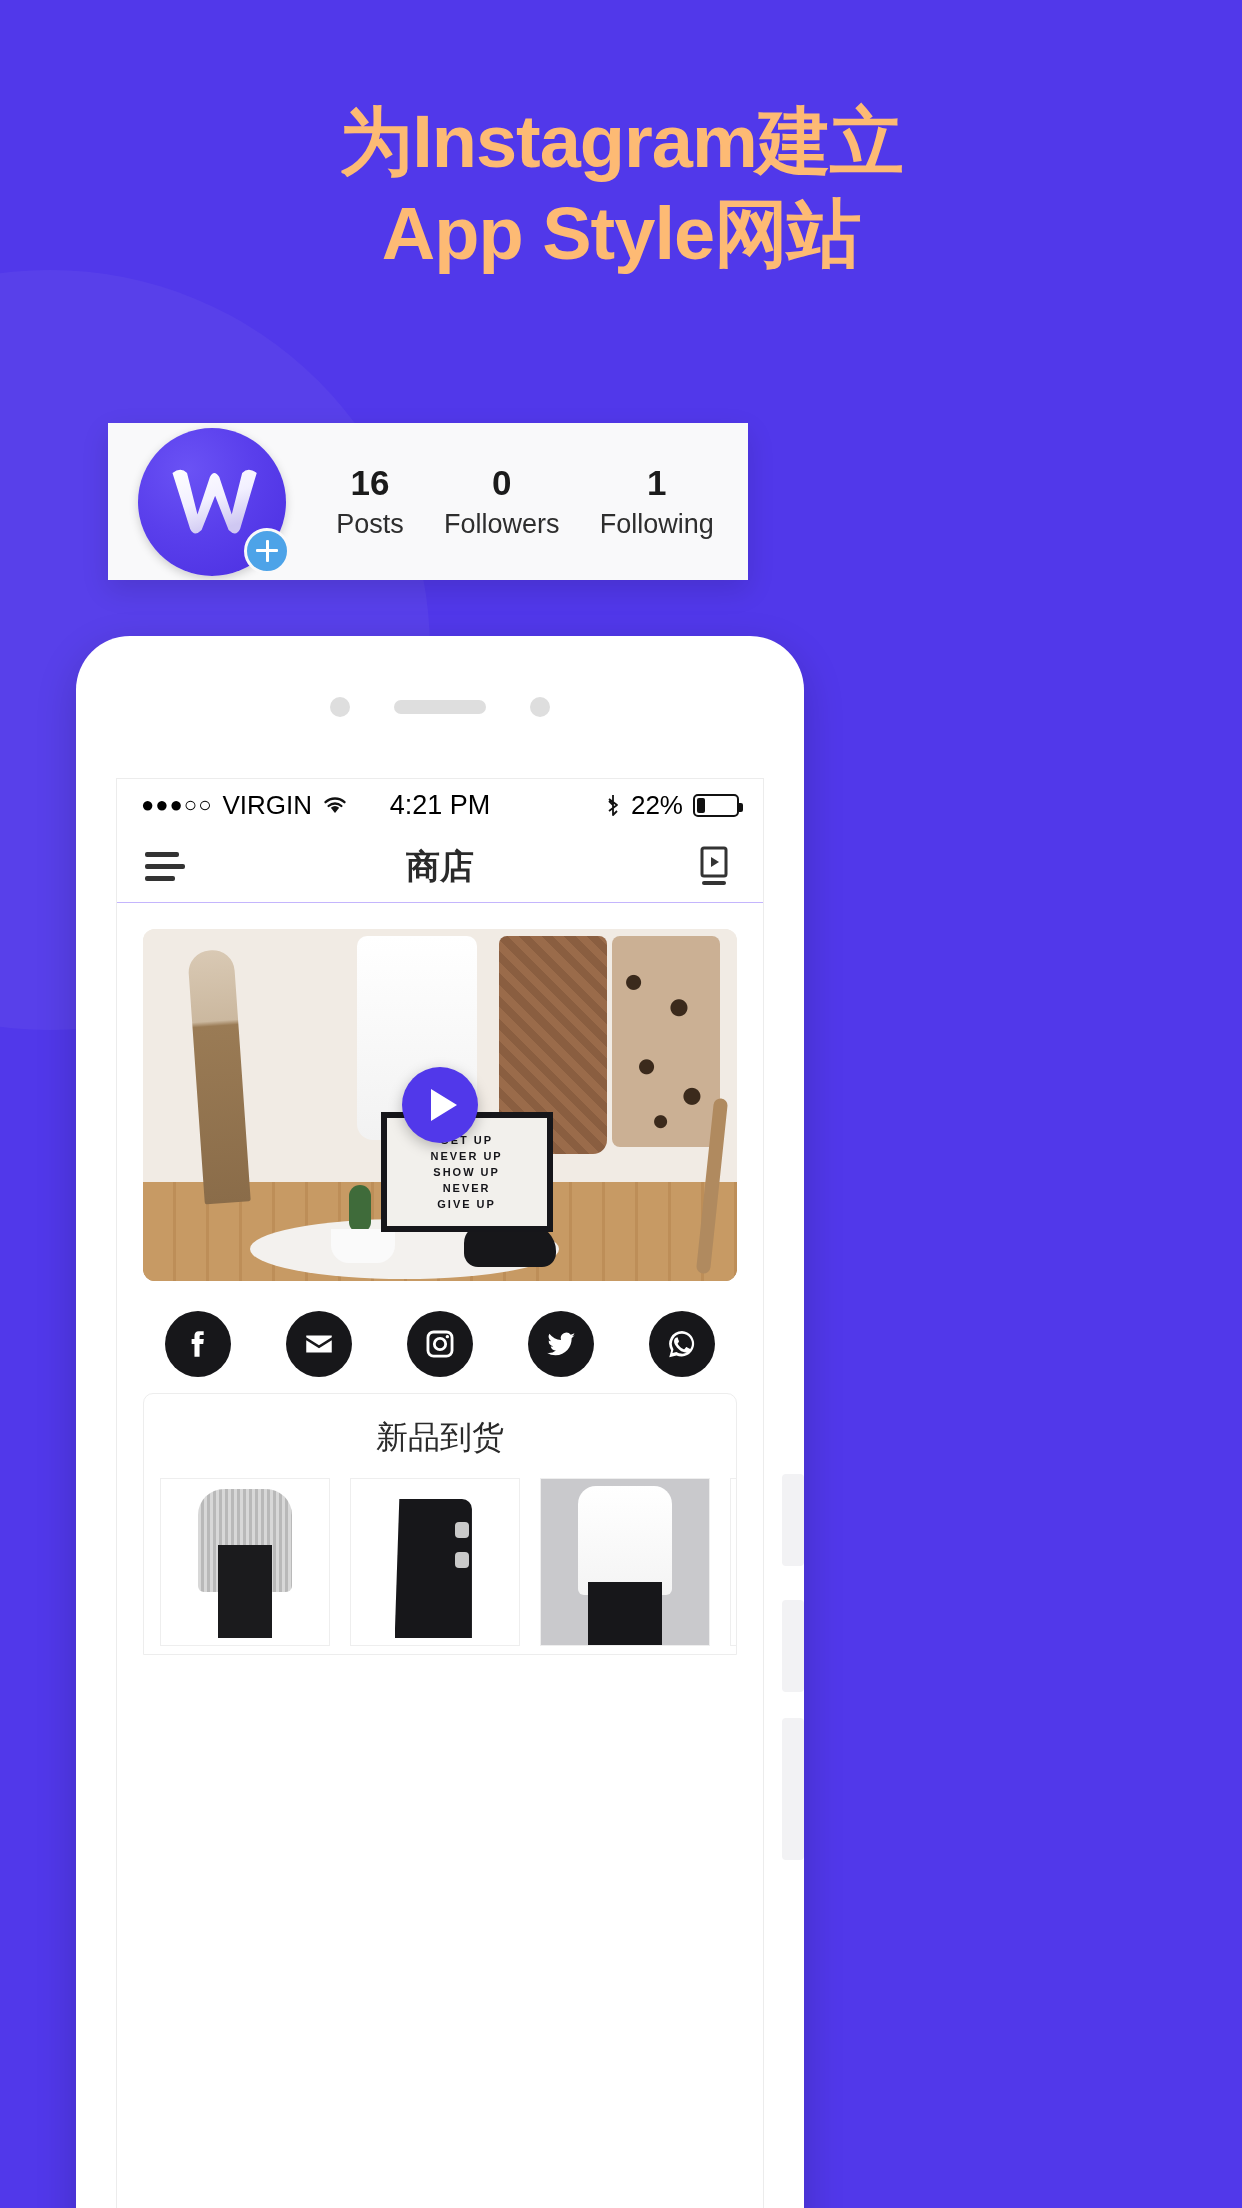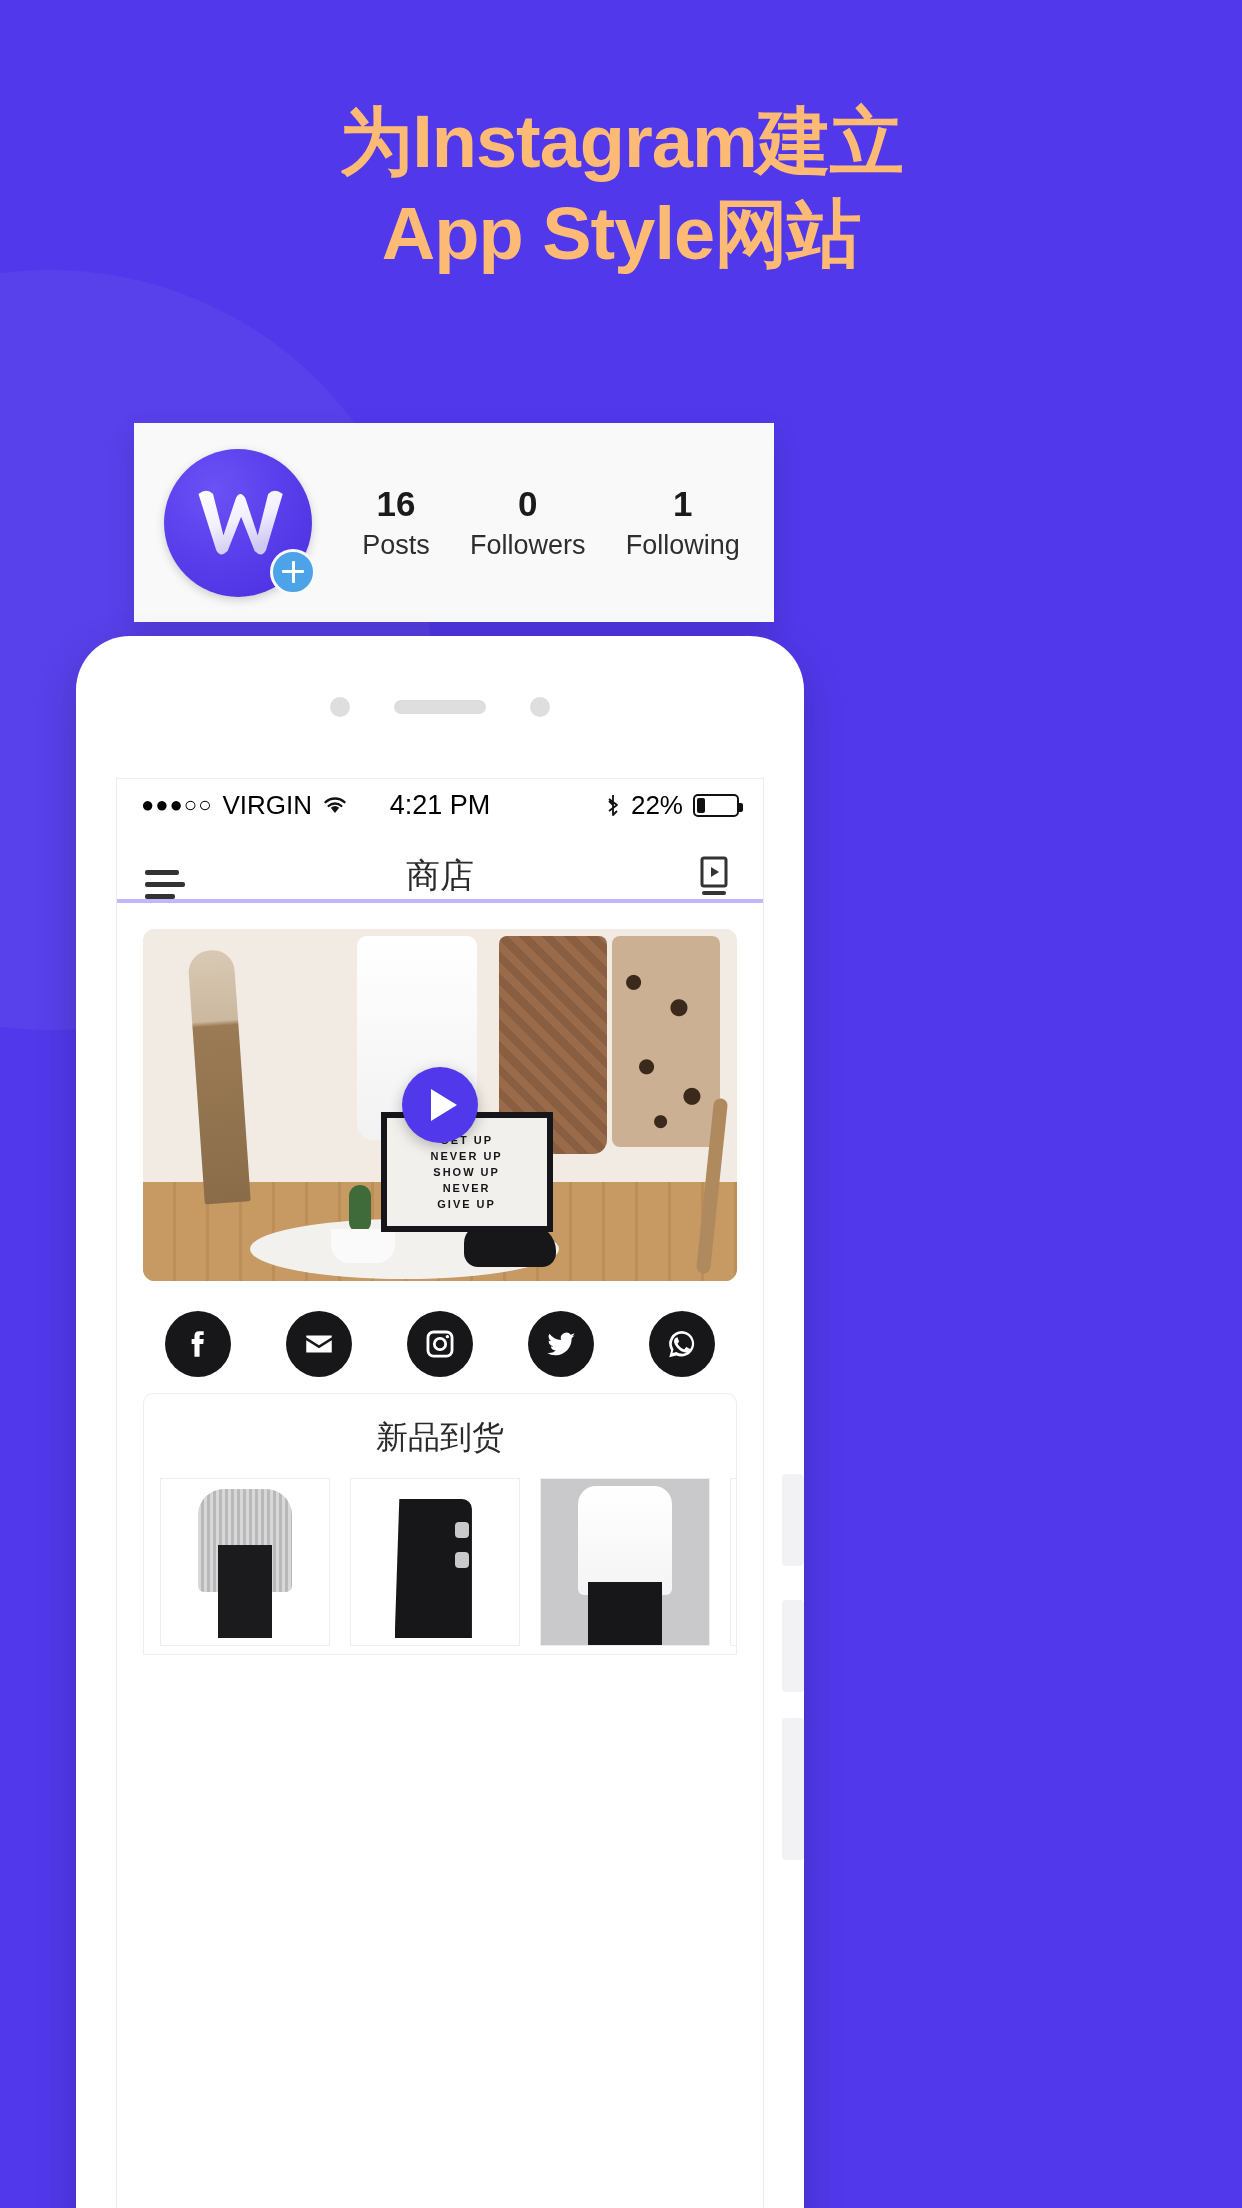--- a/index.html
+++ b/index.html
@@ -31,22 +31,22 @@
     font-weight: 700;
     font-size: 74px;
     line-height: 92px;
     letter-spacing: -1px;
   }
   .headline .ln { display: block; white-space: nowrap; }
 
   
   .ig-card {
     position: absolute;
-    left: 134px; top: 423px;
-    width: 640px; height: 199px;
+    left: 108px; top: 423px;
+    width: 640px; height: 157px;
     background: #f9f9fa;
     box-shadow: 0 10px 26px rgba(0,0,0,0.12);
     display: flex;
     align-items: center;
     overflow: hidden;
   }
   .avatar-wrap {
     position: relative;
     margin-left: 30px;
     width: 148px; height: 148px;
@@ -148,23 +148,24 @@
     position: relative; padding: 2px;
   }
   .batt:after {
     content:""; position:absolute; right:-6px; top:7px;
     width:4px; height:9px; background:#111; border-radius:0 2px 2px 0;
   }
   .batt-fill { height: 100%; background: #111; border-radius: 2px; }
 
   .navbar {
     height: 72px;
-    display: flex; align-items: flex-end;
+    display: flex; align-items: center;
     padding: 0 28px;
-    border-bottom: 4px solid #c4b5fd;
+    border-bottom: 1px solid #c4b5fd;
+    font-weight: bold;
   }
   .nav-side { flex: 0 0 70px; display: flex; align-items: center; }
   .nav-side.right { justify-content: flex-end; }
   .nav-title { flex: 1; text-align: center; font-size: 34px; color: #2a2a2a; }
   .burger { width: 40px; }
   .burger span { display:block; height:5px; background:#333; border-radius:2px; margin-bottom:7px; }
   .burger span:nth-child(1){ width: 34px; }
   .burger span:nth-child(2){ width: 40px; }
   .burger span:nth-child(3){ width: 30px; margin-bottom:0; }
 

